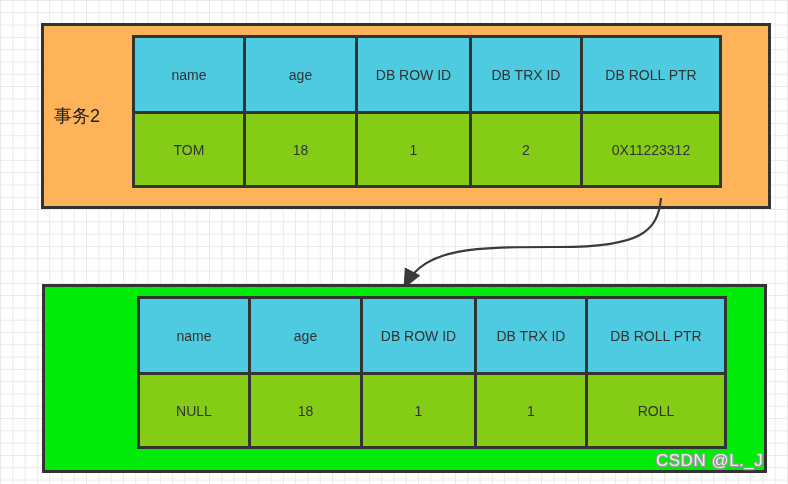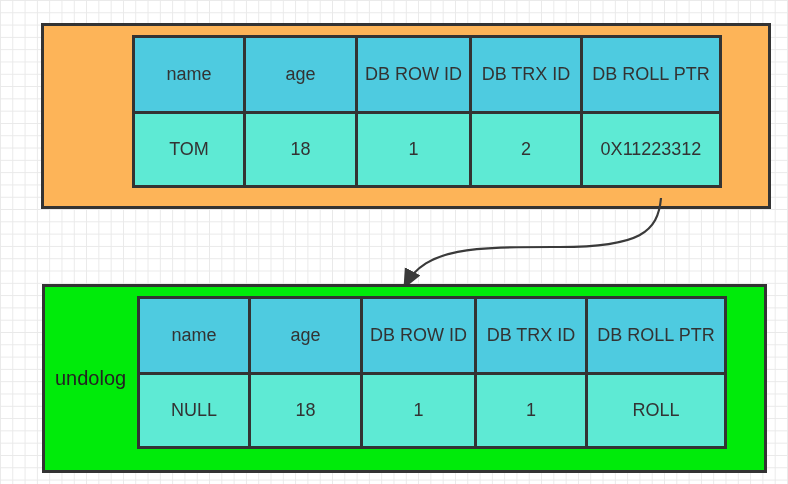--- a/index.html
+++ b/index.html
@@ -32,45 +32,46 @@
   table.record-table{
     position:absolute;
     border-collapse:collapse;
     table-layout:fixed;
   }
   .box-orange table.record-table{ left:88px; top:9px; }
   .box-green  table.record-table{ left:92px; top:9px; }
   .record-table td{
     border:3px solid #333333;
     text-align:center; vertical-align:middle;
-    font-size:18px; color:#333333;
+    font-size:14px; color:#333333;
     padding:0; overflow:hidden;
   }
   .header-row td{ background:#4ECBE0; height:73px; }
-  .data-row   td{ background:#5eead4; height:71px; }
+  .data-row   td{ background:#84cc16; height:71px; }
   .col-name{width:111px;} .col-age{width:112px;} .col-rowid{width:114px;}
   .col-trxid{width:111px;} .col-rollptr{width:139px;}
   .arrow-layer{
     position:absolute; left:0; top:0; width:788px; height:484px;
     pointer-events:none;
   }
   .watermark{
     position:absolute; left:656px; top:451px;
     font-size:17px; letter-spacing:0.5px;
     color:#ededed;
     text-shadow:-1px -1px 0 #9a9a9a, 1px -1px 0 #9a9a9a, -1px 1px 0 #9a9a9a, 1px 1px 0 #9a9a9a;
     white-space:nowrap;
   }
 </style>
 </head>
 <body>
 
 <div class="canvas">
 
   <div class="box box-orange">
+    <div class="box-label">事务2</div>
     <table class="record-table">
       <colgroup>
         <col class="col-name">
           <col class="col-age">
           <col class="col-rowid">
           <col class="col-trxid">
           <col class="col-rollptr">
       </colgroup>
       <tbody>
           <tr class="header-row">
@@ -94,21 +95,20 @@
   <svg class="arrow-layer" viewBox="0 0 788 484">
     <defs>
       <marker id="ah" markerWidth="12" markerHeight="12" refX="7.5" refY="4" orient="auto">
         <path d="M0,0 L9,4 L0,8 Z" fill="#3a3a3a"></path>
       </marker>
     </defs>
     <path d="M661,198 C658,232 640,247 560,247 C478,247 426,246 405,286" fill="none" stroke="#3a3a3a" stroke-width="2.2" marker-end="url(#ah)"></path>
   </svg>
 
   <div class="box box-green">
-    <div class="box-label">undolog</div>
     <table class="record-table">
       <colgroup>
         <col class="col-name">
           <col class="col-age">
           <col class="col-rowid">
           <col class="col-trxid">
           <col class="col-rollptr">
       </colgroup>
       <tbody>
           <tr class="header-row">
@@ -122,14 +122,15 @@
         <td>NULL</td>
         <td>18</td>
         <td>1</td>
         <td>1</td>
         <td>ROLL</td>
       </tr>
     </tbody>
       </table>
   </div>
 
+  <div class="watermark">CSDN @L._J</div>
 
 </div>
 
 </body></html>

